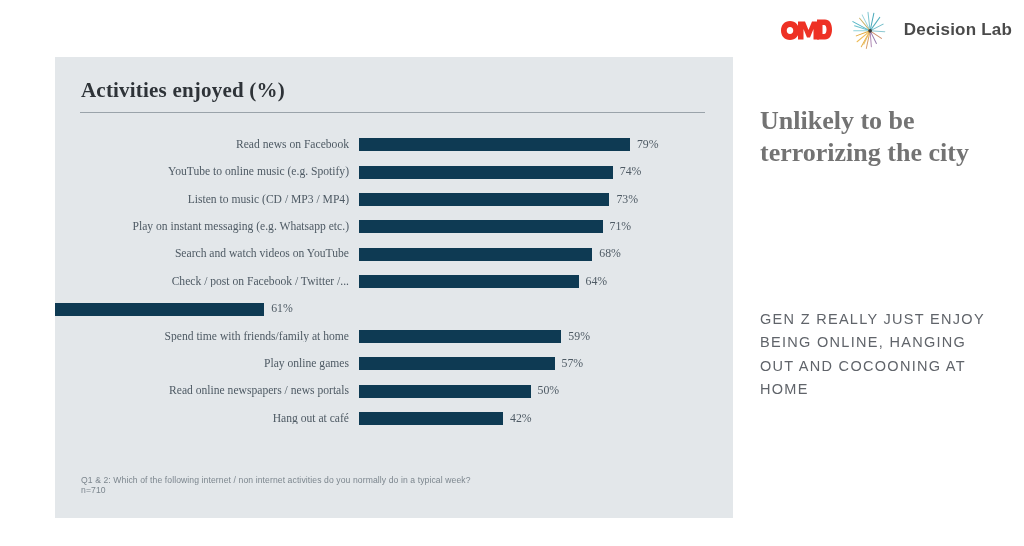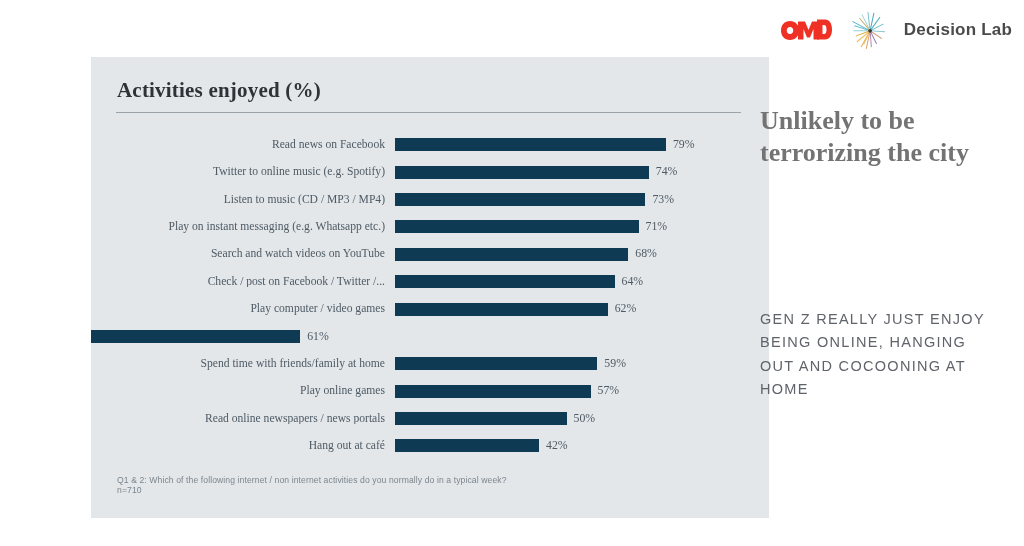--- a/index.html
+++ b/index.html
@@ -45,21 +45,20 @@
   }
 
   
   #chart-card {
     position: absolute;
     left: 55px;
     top: 57px;
     width: 678px;
     height: 461px;
     background: #e3e7ea;
-    margin-left: 36px;
   }
   #chart-title {
     position: absolute;
     left: 26px;
     top: 21px;
     font-family: "Liberation Serif", serif;
     font-size: 21px;
     font-weight: 700;
     color: #2e3338;
     letter-spacing: 0.2px;
@@ -211,21 +210,21 @@
 
   <div id="plot-area">
       <div class="bar-row">
         <div class="bar-label">Read news on Facebook</div>
         <div class="bar-track">
           <div class="bar-fill" style="width: 270.97px; background: rgb(14, 58, 83);"></div>
           <span class="bar-value">79%</span>
         </div>
       </div>
       <div class="bar-row">
-        <div class="bar-label">Twitter to online music (e.g. Spotify)</div>
+        <div class="bar-label">YouTube to online music (e.g. Spotify)</div>
         <div class="bar-track">
           <div class="bar-fill" style="width: 253.82px; background: rgb(14, 58, 83);"></div>
           <span class="bar-value">74%</span>
         </div>
       </div>
       <div class="bar-row">
         <div class="bar-label">Listen to music (CD / MP3 / MP4)</div>
         <div class="bar-track">
           <div class="bar-fill" style="width: 250.39px; background: rgb(14, 58, 83);"></div>
           <span class="bar-value">73%</span>
@@ -243,27 +242,20 @@
         <div class="bar-track">
           <div class="bar-fill" style="width: 233.24px; background: rgb(14, 58, 83);"></div>
           <span class="bar-value">68%</span>
         </div>
       </div>
       <div class="bar-row">
         <div class="bar-label">Check / post on Facebook / Twitter /...</div>
         <div class="bar-track">
           <div class="bar-fill" style="width: 219.52px; background: rgb(14, 58, 83);"></div>
           <span class="bar-value">64%</span>
-        </div>
-      </div>
-      <div class="bar-row">
-        <div class="bar-label">Play computer / video games</div>
-        <div class="bar-track">
-          <div class="bar-fill" style="width: 212.66px; background: rgb(14, 58, 83);"></div>
-          <span class="bar-value">62%</span>
         </div>
       </div>
       <div class="bar-row">
         <div class="bar-track">
           <div class="bar-fill" style="width: 209.23px; background: rgb(14, 58, 83);"></div>
           <span class="bar-value">61%</span>
         </div>
       </div>
       <div class="bar-row">
         <div class="bar-label">Spend time with friends/family at home</div>

